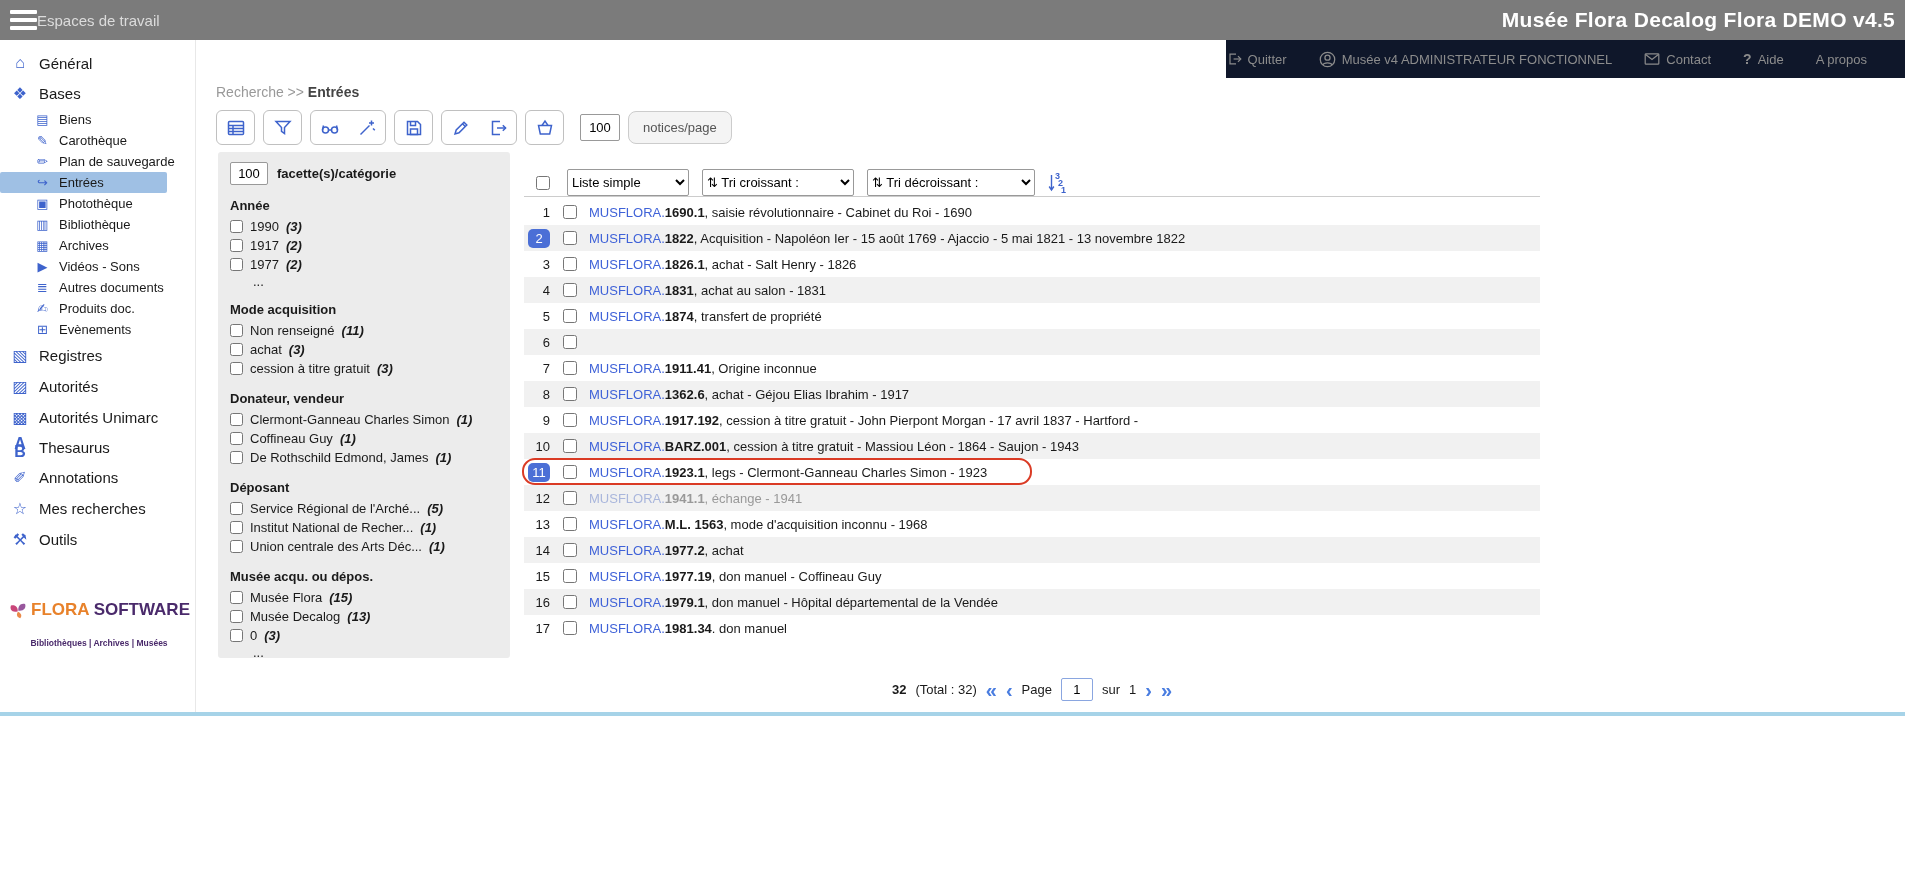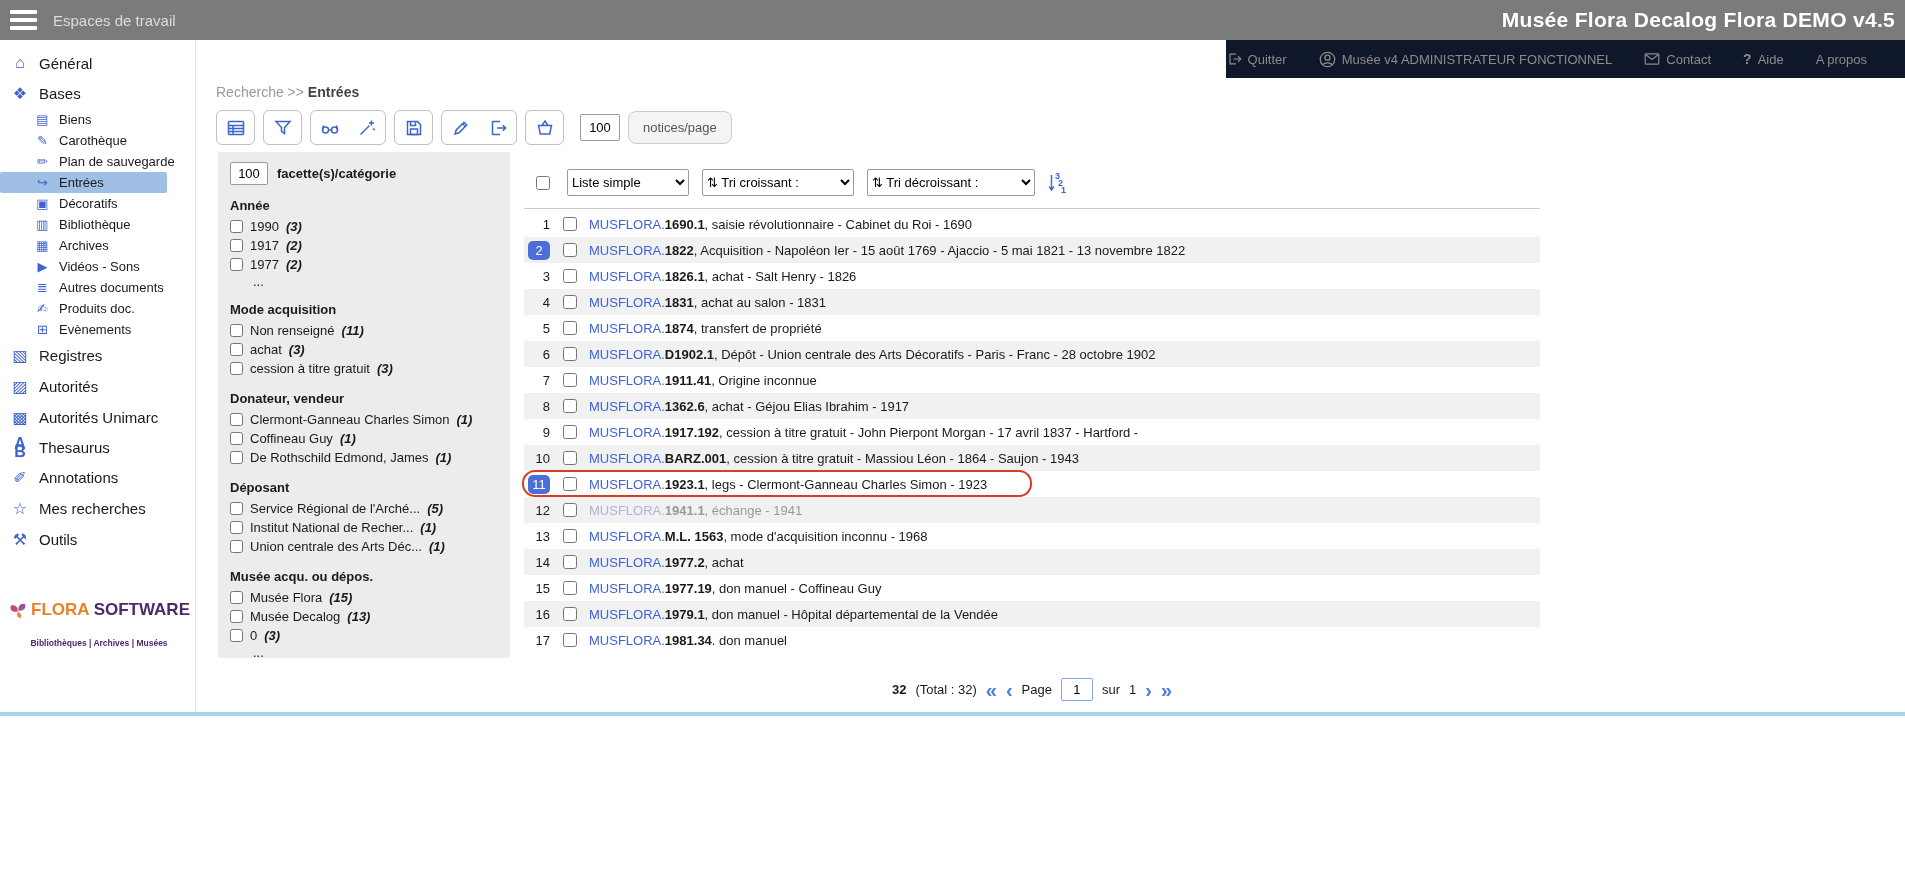--- a/index.html
+++ b/index.html
@@ -8,21 +8,21 @@
     width:1905px; height:871px; position:relative; overflow:hidden;
     background:#ffffff;
     font-family:"Liberation Sans","DejaVu Sans",sans-serif;
     color:#1a1a1a;
   }
   
   .topbar { position:absolute; top:0; left:0; width:100%; height:40px; background:#7b7b7b;
             display:flex; align-items:center; }
   .hamburger { margin-left:10px; width:27px; cursor:pointer; }
   .hamburger i { display:block; height:4px; background:#fff; margin:4px 0; border-radius:1px; }
-  .ws-title { color:#dcdcdc; font-size:15px; margin-left:16px; }
+  .ws-title { color:#dcdcdc; font-size:15px; }
   .app-title { margin-left:auto; margin-right:10px; color:#fff; font-size:21px; font-weight:bold; letter-spacing:.3px; }
 
   
   .hlinks { position:absolute; top:40px; right:0; height:38px; display:flex; align-items:center;
             gap:32px; padding-right:38px; font-size:13px; color:#8c8c8c; background:#0f172a; }
   .hl { display:flex; align-items:center; gap:6px; cursor:pointer; white-space:nowrap; }
   .hl svg { stroke:#8c8c8c; fill:none; stroke-width:1.5; }
   .qmark { font-weight:bold; font-size:14px; }
 
   
@@ -68,21 +68,21 @@
   .fcount { font-style:italic; font-weight:bold; }
   .fmore { padding-left:23px; cursor:pointer; }
 
   
   .results { position:absolute; left:524px; top:158px; width:1016px; font-size:13px; }
   .question { font-size:12px; color:#333; white-space:nowrap; }
   .question .it { font-style:italic; }
   .question .bd { font-weight:bold; }
   .question .sp { margin-left:14px; }
 
-  .controls { display:flex; align-items:center; gap:13px; margin-top:11px; padding-bottom:12px; border-bottom:1px solid #ccc; }
+  .controls { display:flex; align-items:center; gap:13px; margin-top:11px; border-bottom:1px solid #ccc; }
   .controls input[type=checkbox] { width:14px; height:14px; margin:0 4px 0 12px; cursor:pointer; }
   .controls select { height:27px; font-size:13px; border:1px solid #999; border-radius:2px; background:#fff;
                      font-family:inherit; cursor:pointer; }
   .sel-view { width:122px; } .sel-asc { width:152px; } .sel-desc { width:168px; }
   .sort321 { cursor:pointer; display:flex; align-items:center; }
   .sort321 text { fill:#3e63cc; font-weight:bold; font-family:"Liberation Sans","DejaVu Sans",sans-serif; }
   .sort321 path { stroke:#3e63cc; fill:none; stroke-width:1.4; }
 
   .rows { margin-top:2px; }
   .row { position:relative; display:flex; align-items:center; height:26px; white-space:nowrap; }
@@ -174,21 +174,21 @@
   <div class="nav-child">
     <span class="icon">✏</span>
     <span>Plan de sauvegarde</span>
   </div>
   <div class="nav-child selected">
     <span class="icon">↪</span>
     <span>Entrées</span>
   </div>
   <div class="nav-child">
     <span class="icon">▣</span>
-    <span>Décoratifs</span>
+    <span>Photothèque</span>
   </div>
   <div class="nav-child">
     <span class="icon">▥</span>
     <span>Bibliothèque</span>
   </div>
   <div class="nav-child">
     <span class="icon">▦</span>
     <span>Archives</span>
   </div>
   <div class="nav-child">
@@ -485,21 +485,20 @@
 
     <div class="row">
       <span class="rnum">5</span>
       <input type="checkbox" style="">
       <span><a class="rlink">MUSFLORA.</a><span class="rbold">1874</span><span class="rrest">, transfert de propriété</span></span>
     </div>
 
     <div class="row">
       <span class="rnum">6</span>
       <input type="checkbox" style="">
-      <span><a class="rlink">MUSFLORA.</a><span class="rbold">D1902.1</span><span class="rrest">, Dépôt - Union centrale des Arts Décoratifs - Paris - Franc - 28 octobre 1902</span></span>
     </div>
 
     <div class="row">
       <span class="rnum">7</span>
       <input type="checkbox" style="">
       <span><a class="rlink">MUSFLORA.</a><span class="rbold">1911.41</span><span class="rrest">, Origine inconnue</span></span>
     </div>
 
     <div class="row">
       <span class="rnum">8</span>

